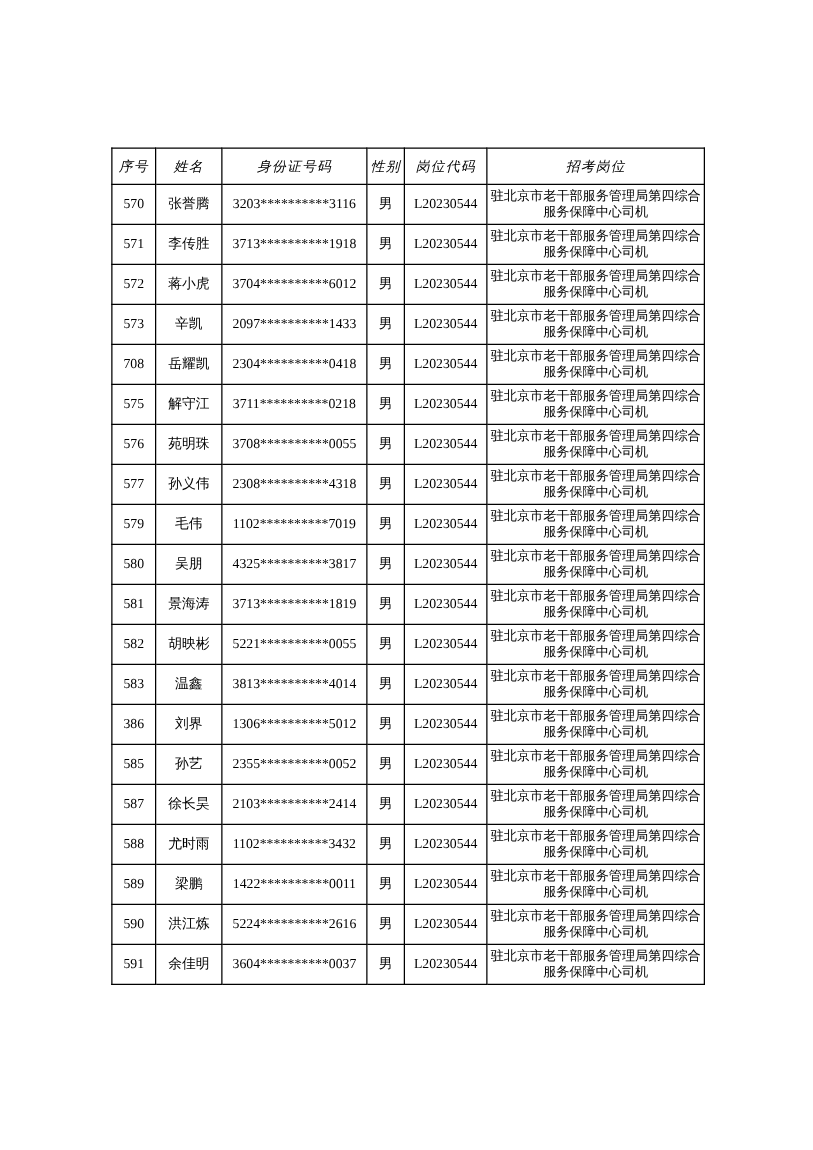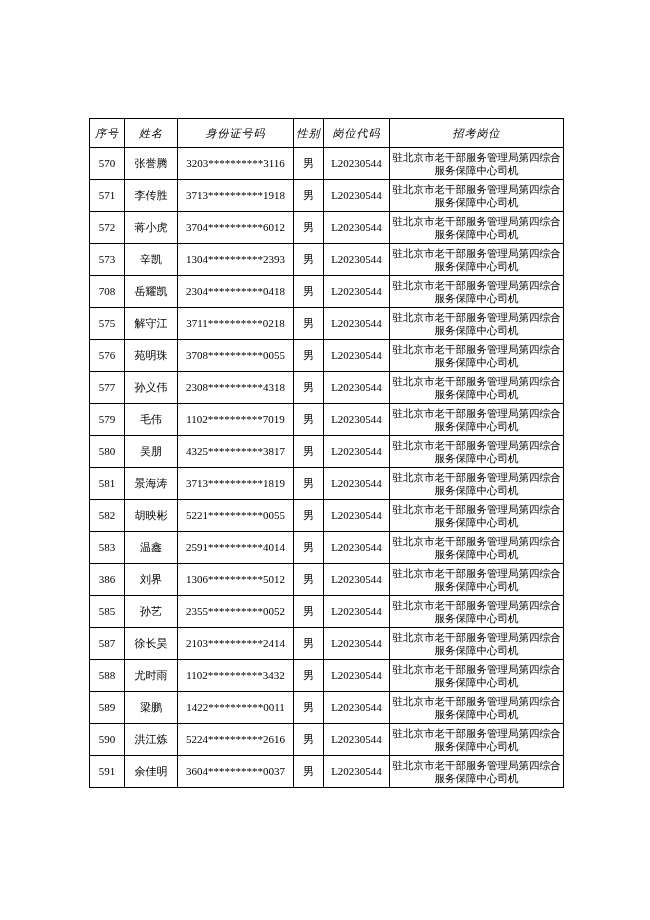--- a/index.html
+++ b/index.html
@@ -117,21 +117,21 @@
           <td class="num">572</td>
           <td>蒋小虎</td>
           <td class="num">3704**********6012</td>
           <td>男</td>
           <td class="num">L20230544</td>
           <td class="pos">驻北京市老干部服务管理局第四综合服务保障中心司机</td>
         </tr>
         <tr>
           <td class="num">573</td>
           <td>辛凯</td>
-          <td class="num">1304**********2393</td>
+          <td class="num">2097**********1433</td>
           <td>男</td>
           <td class="num">L20230544</td>
           <td class="pos">驻北京市老干部服务管理局第四综合服务保障中心司机</td>
         </tr>
         <tr>
           <td class="num">708</td>
           <td>岳耀凯</td>
           <td class="num">2304**********0418</td>
           <td>男</td>
           <td class="num">L20230544</td>
@@ -189,21 +189,21 @@
           <td class="num">582</td>
           <td>胡映彬</td>
           <td class="num">5221**********0055</td>
           <td>男</td>
           <td class="num">L20230544</td>
           <td class="pos">驻北京市老干部服务管理局第四综合服务保障中心司机</td>
         </tr>
         <tr>
           <td class="num">583</td>
           <td>温鑫</td>
-          <td class="num">2591**********4014</td>
+          <td class="num">3813**********4014</td>
           <td>男</td>
           <td class="num">L20230544</td>
           <td class="pos">驻北京市老干部服务管理局第四综合服务保障中心司机</td>
         </tr>
         <tr>
           <td class="num">386</td>
           <td>刘界</td>
           <td class="num">1306**********5012</td>
           <td>男</td>
           <td class="num">L20230544</td>

